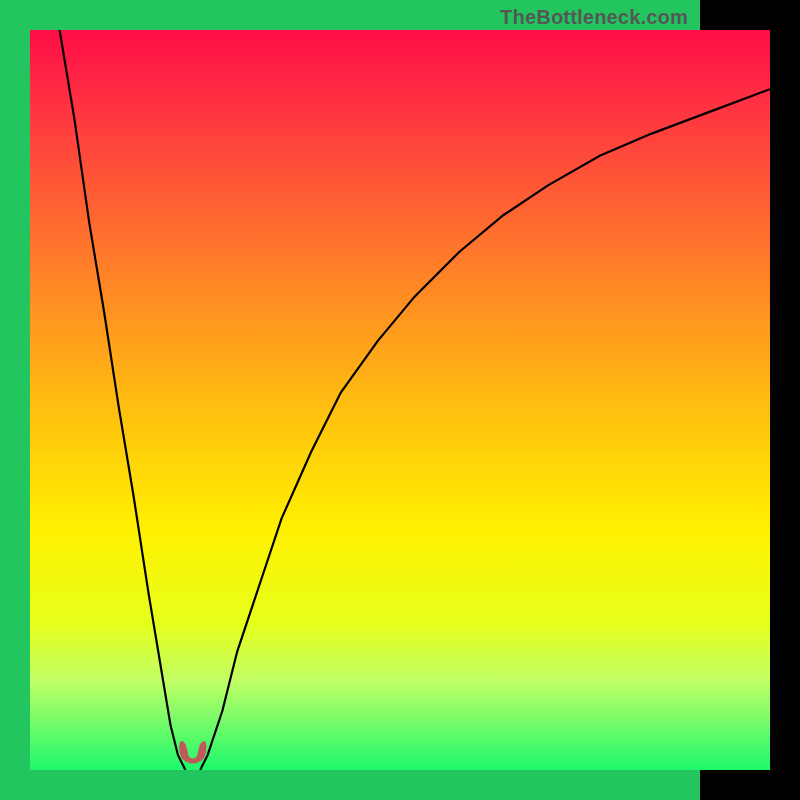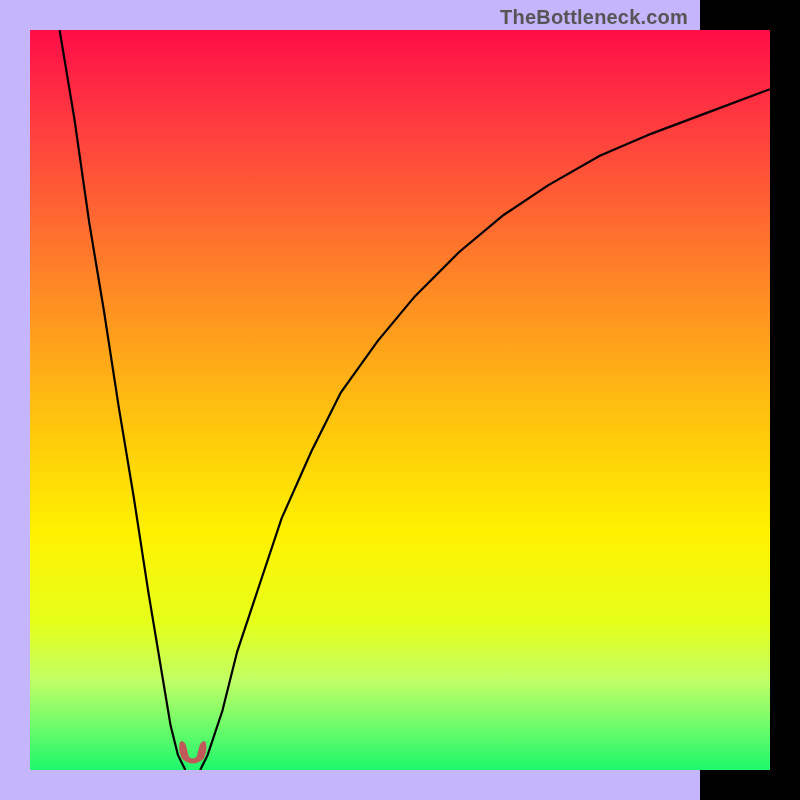--- a/index.html
+++ b/index.html
@@ -1,16 +1,16 @@
 <!DOCTYPE html>
 <html><head>
 <meta charset="utf-8">
 <style>
   html,body{margin:0;padding:0;width:800px;height:800px;background:#000;overflow:hidden;font-family:Arial,Helvetica,sans-serif}
-  .frame{position:absolute;left:0;top:0;width:700px;height:800px;background:#c4b5fd}
+  .frame{position:absolute;left:0;top:0;width:700px;height:800px;background:#22c55e}
   .plot{position:absolute;left:30px;top:30px;width:740px;height:740px;
         background:linear-gradient(to bottom,
           #ff0d47 0%,
           #ff3940 12%,
           #ff6a30 26%,
           #ff9a1e 40%,
           #ffc80c 54%,
           #fff200 68%,
           #e6ff1a 80%,
           #c0ff66 88%,

